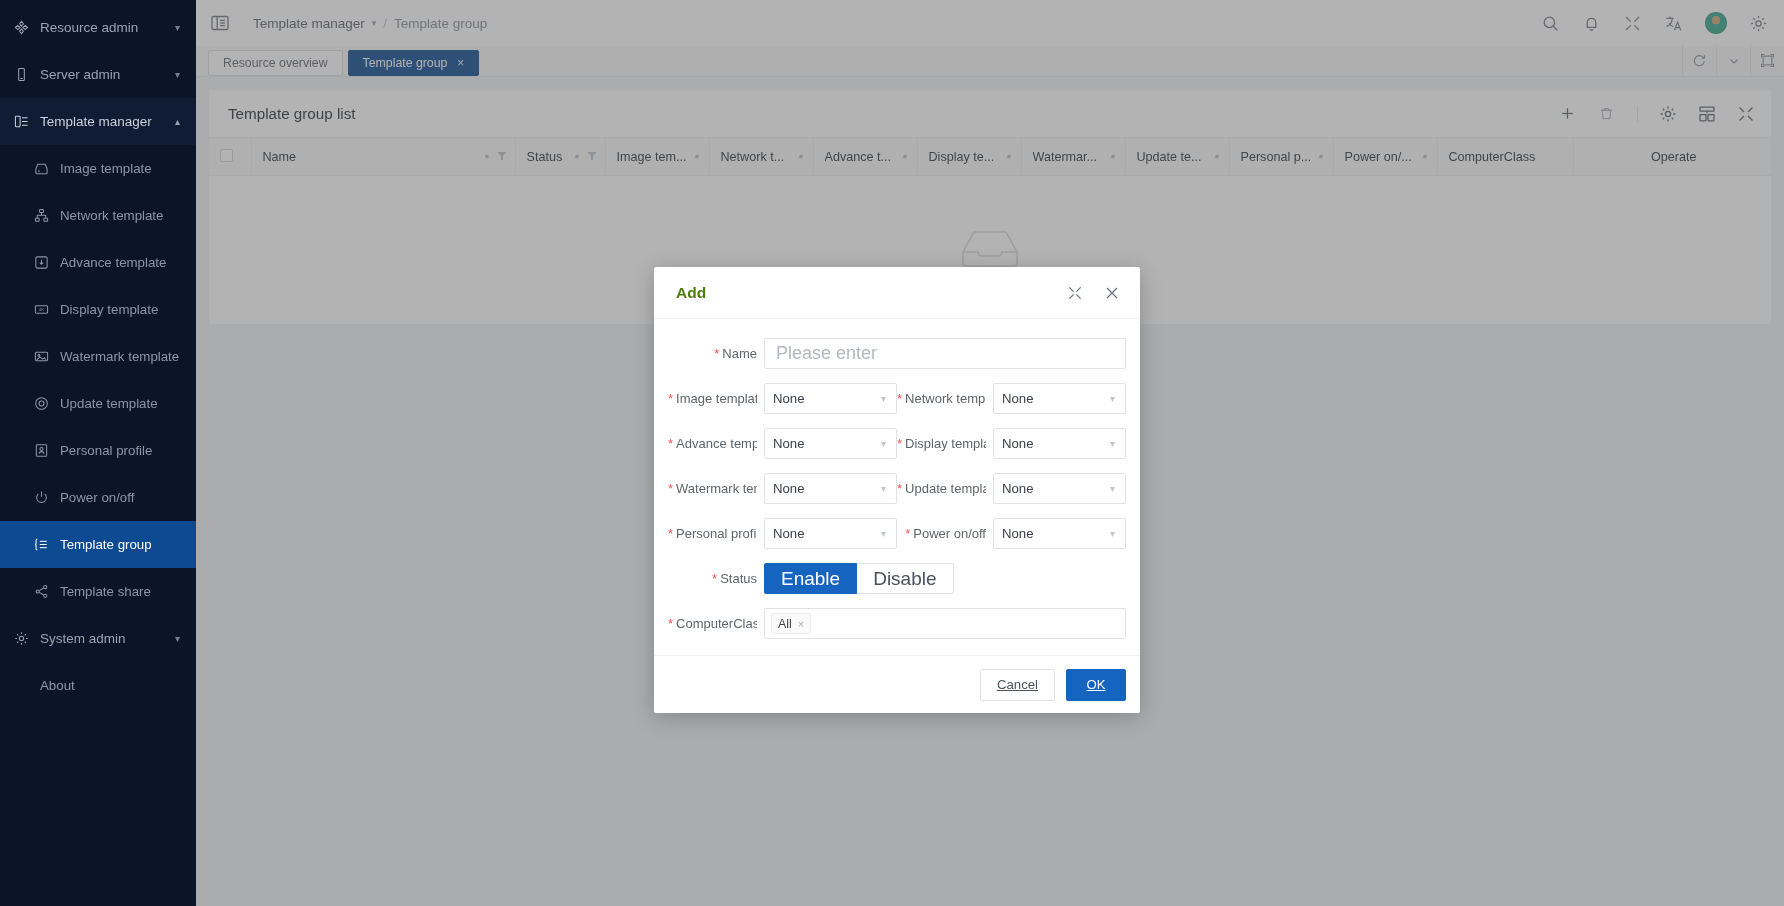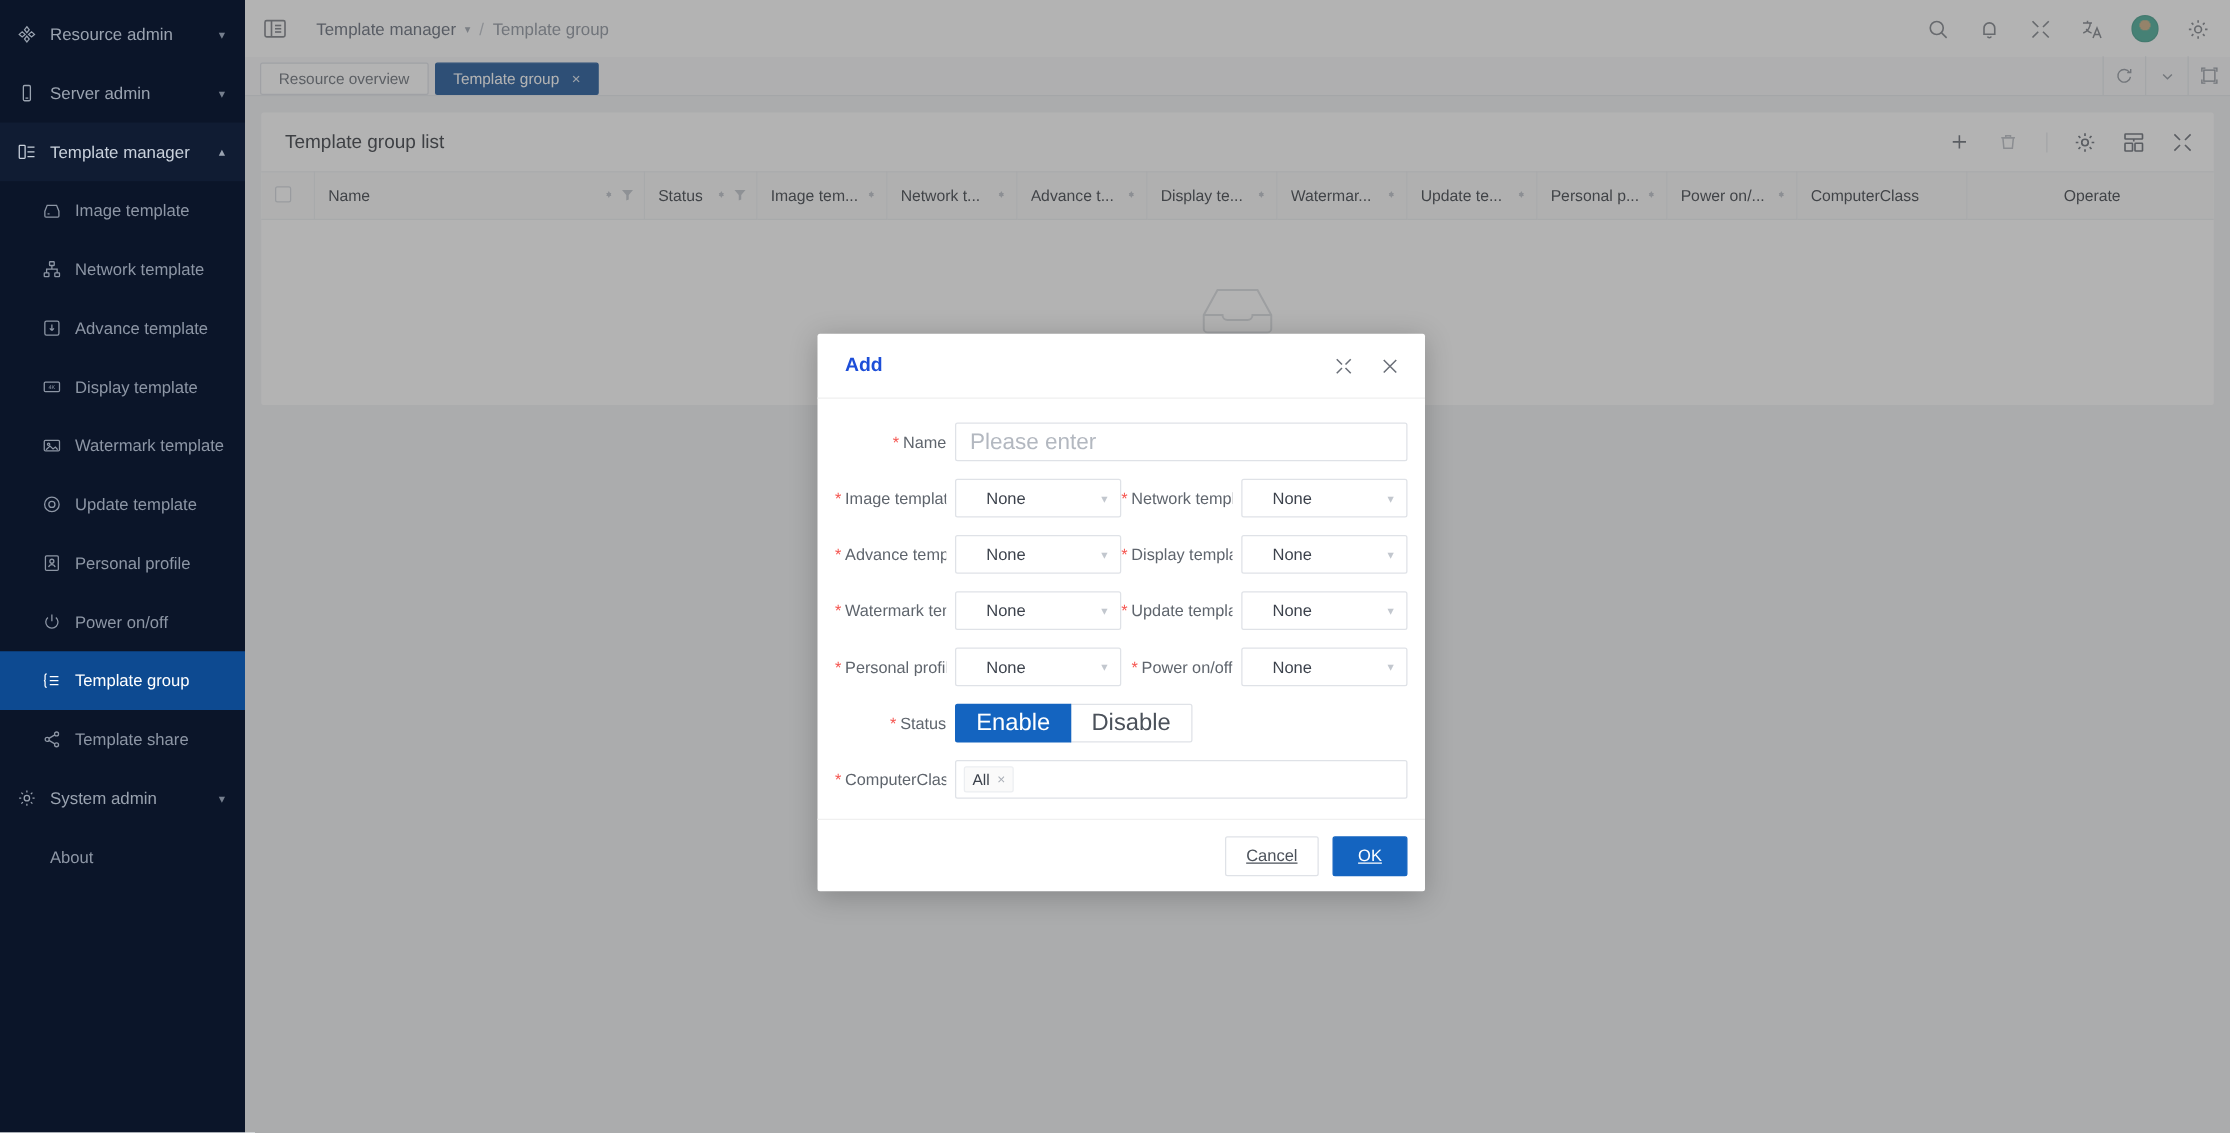--- a/index.html
+++ b/index.html
@@ -133,21 +133,21 @@
   
   .modal {
     position: absolute; left: 654px; top: 267px;
     width: 486px; background: #fff; z-index: 60;
     box-shadow: 0 4px 22px rgba(0,0,0,.22); border-radius: 2px;
   }
   .modal-head {
     height: 52px; display: flex; align-items: center;
     padding: 0 20px 0 22px; border-bottom: 1px solid #f0f0f0;
   }
-  .modal-title { font-size: 15.5px; font-weight: bold; color: #1d4ed8; }
+  .modal-title { font-size: 15.5px; font-weight: bold; color: #4d7c0f; }
   .modal-head-icons { margin-left: auto; display: flex; align-items: center; gap: 21px; }
   .mhi { width: 16px; height: 16px; cursor: pointer; color: #6b7079; }
 
   .modal-body { padding: 19px 14px 12px 14px; }
   .frow { display: flex; align-items: center; margin-bottom: 14px; }
   .fcell { display: flex; align-items: center; flex: 1 1 0; min-width: 0; }
   .flabel {
     font-size: 13px; color: #5f656d; white-space: nowrap;
     text-align: right; padding-right: 7px;
     flex: 0 0 96px; overflow: hidden;
@@ -161,21 +161,21 @@
   .finput {
     flex: 1 1 auto; min-width: 0; height: 31px;
     border: 1px solid #dfe2e7; border-radius: 2px; background: #fff;
     font-size: 18px; color: #303540; padding: 0 11px;
     display: flex; align-items: center; font-family: "Liberation Sans", sans-serif;
   }
   .finput.ph { color: #b3b8c0; }
   .fselect {
     flex: 1 1 auto; min-width: 0; height: 31px;
     border: 1px solid #dfe2e7; border-radius: 2px; background: #fff;
-    font-size: 13.2px; color: #3c424c; padding: 0 10px 0 24px;
+    font-size: 13.2px; color: #3c424c; padding: 0 10px 0 8px;
     display: flex; align-items: center; cursor: pointer;
   }
   .fselect .sv { flex: 1 1 auto; overflow: hidden; text-overflow: ellipsis; white-space: nowrap; }
   .fselect .sc { color: #c2c7ce; font-size: 10px; margin-left: 6px; }
 
   .seg { display: flex; }
   .seg-btn {
     height: 31px; min-width: 60px; padding: 0 16px;
     display: flex; align-items: center; justify-content: center;
     font-size: 19px; border: 1px solid #dfe2e7; cursor: pointer;

